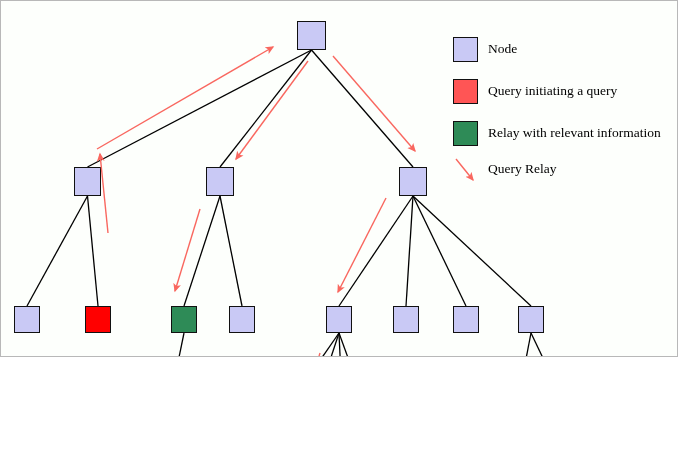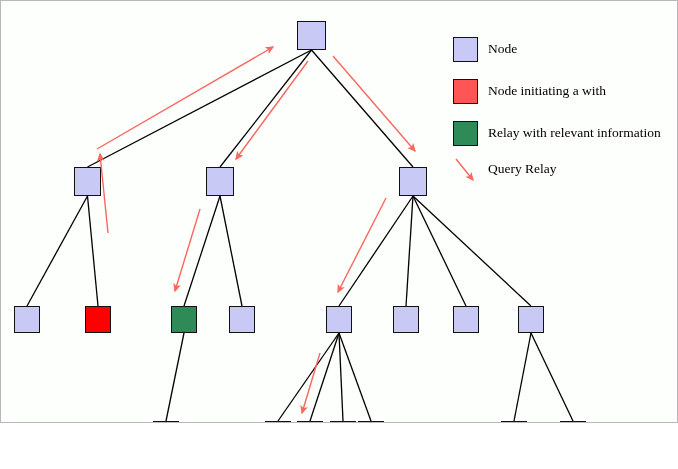--- a/index.html
+++ b/index.html
@@ -4,21 +4,21 @@
 <title>Query Relay Tree Diagram</title>
 <style>
   html, body {
     margin: 0;
     padding: 0;
     background: #ffffff;
   }
   #stage {
     position: relative;
     width: 678px;
-    height: 423px;
+    height: 357px;
     background: #fdfffc;
     border: 1px solid #b8b8b8;
     box-sizing: border-box;
     overflow: hidden;
     font-family: "Liberation Serif", "DejaVu Serif", serif;
   }
   #edges, #arrows {
     position: absolute;
     left: 0;
     top: 0;
@@ -137,21 +137,21 @@
       <line x1="319" y1="352" x2="301" y2="412" stroke="#f9675f" stroke-width="1.4" marker-end="url(#ah)"></line>
     </svg>
 
   <div id="legend">
       <div class="legend-row" style="top: 18px;">
         <div class="legend-swatch" style="background: rgb(201, 201, 245);"></div>
         <div class="legend-label">Node</div>
       </div>
       <div class="legend-row" style="top: 60px;">
         <div class="legend-swatch" style="background: rgb(255, 85, 85);"></div>
-        <div class="legend-label">Node initiating a with</div>
+        <div class="legend-label">Query initiating a query</div>
       </div>
       <div class="legend-row" style="top: 102px;">
         <div class="legend-swatch" style="background: rgb(46, 139, 87);"></div>
         <div class="legend-label">Relay with relevant information</div>
       </div>
       <div class="legend-row" style="top: 138px;">
         <div class="legend-arrow-box"><svg width="28" height="30" viewBox="0 0 28 30" xmlns="http://www.w3.org/2000/svg">
             <defs>
               <marker id="ah2" markerWidth="7" markerHeight="7" refX="5.2" refY="3" orient="auto" markerUnits="strokeWidth">
                 <path d="M0,0.2 L6.2,3 L0,5.8 L1.5,3 Z" fill="#f9675f"></path>

